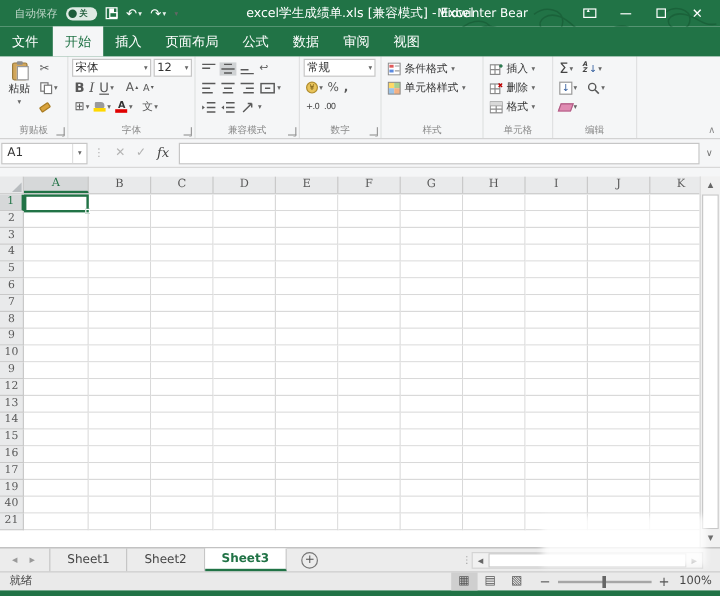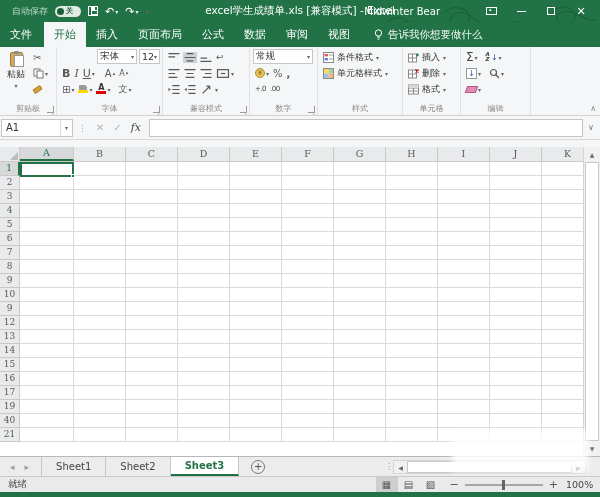--- a/index.html
+++ b/index.html
@@ -54,21 +54,21 @@
   .bigbtn { width:26px; display:flex; flex-direction:column; align-items:center; gap:1px; padding-top:3px; cursor:pointer; font-size:9px; color:#333; }
   .clipicon { width:13px; height:15px; background:#d2a75c; border:1px solid #9a7b3c; border-radius:2px; position:relative; }
   .clipicon::before { content:""; position:absolute; top:-2px; left:3px; width:5px; height:3px; background:#8e8e8e; border-radius:1px; }
   .clipicon::after { content:""; position:absolute; right:-2px; bottom:-1px; width:8px; height:10px; background:#fff; border:1px solid #999; }
   .minicol { display:flex; flex-direction:column; }
   .brush { width:9px; height:5px; background:#d9a33c; border:1px solid #a87b22; transform:rotate(-35deg); border-radius:1px; }
   
   .g-font { width:106px; }
   .fbox { background:#fff; border:1px solid #c6c6c6; height:15px; display:flex; align-items:center;
     padding:0 2px; font-size:9.5px; color:#333; justify-content:space-between; cursor:pointer; }
-  .frow1 { display:flex; gap:2px; margin-bottom:1px;margin-left:37px; }
+  .frow1 { display:flex; gap:2px; margin-bottom:1px; }
   .ftools { display:flex; align-items:center; }
   .bold { font-weight:bold; font-size:11px; }
   .italic { font-style:italic; font-family:"DejaVu Serif",serif; font-size:11px; }
   .uline { text-decoration:underline; font-size:11px; }
   .swatch { display:inline-flex; flex-direction:column; align-items:center; line-height:8px; font-size:9px; color:#333; }
   .bar { width:10px; height:3px; }
   .sup { font-size:5px; color:#595959; }
   
   .g-align { width:87px; }
   .arow { display:flex; align-items:center; height:16px; }
@@ -206,27 +206,20 @@
 
   <div class="tabrow">
     <span class="rtab">文件</span>
     <span class="rtab active">开始</span>
     <span class="rtab">插入</span>
     <span class="rtab">页面布局</span>
     <span class="rtab">公式</span>
     <span class="rtab">数据</span>
     <span class="rtab">审阅</span>
     <span class="rtab">视图</span>
-    <span class="tellme">
-      <svg width="9" height="12" viewBox="0 0 9 12">
-        <circle cx="4.5" cy="4" r="3.2" fill="none" stroke="#fff" stroke-width="1"></circle>
-        <path d="M3 8h3M3.5 10h2" stroke="#fff" stroke-width="1" fill="none"></path>
-      </svg>
-      <span>告诉我你想要做什么</span>
-    </span>
   </div>
 
   <div class="ribbon">
 
     <div class="group g-clip">
       <div class="gbody">
         <div class="bigbtn">
           <i class="clipicon"></i>
           <span>粘贴</span>
           <i class="dd">▾</i>

